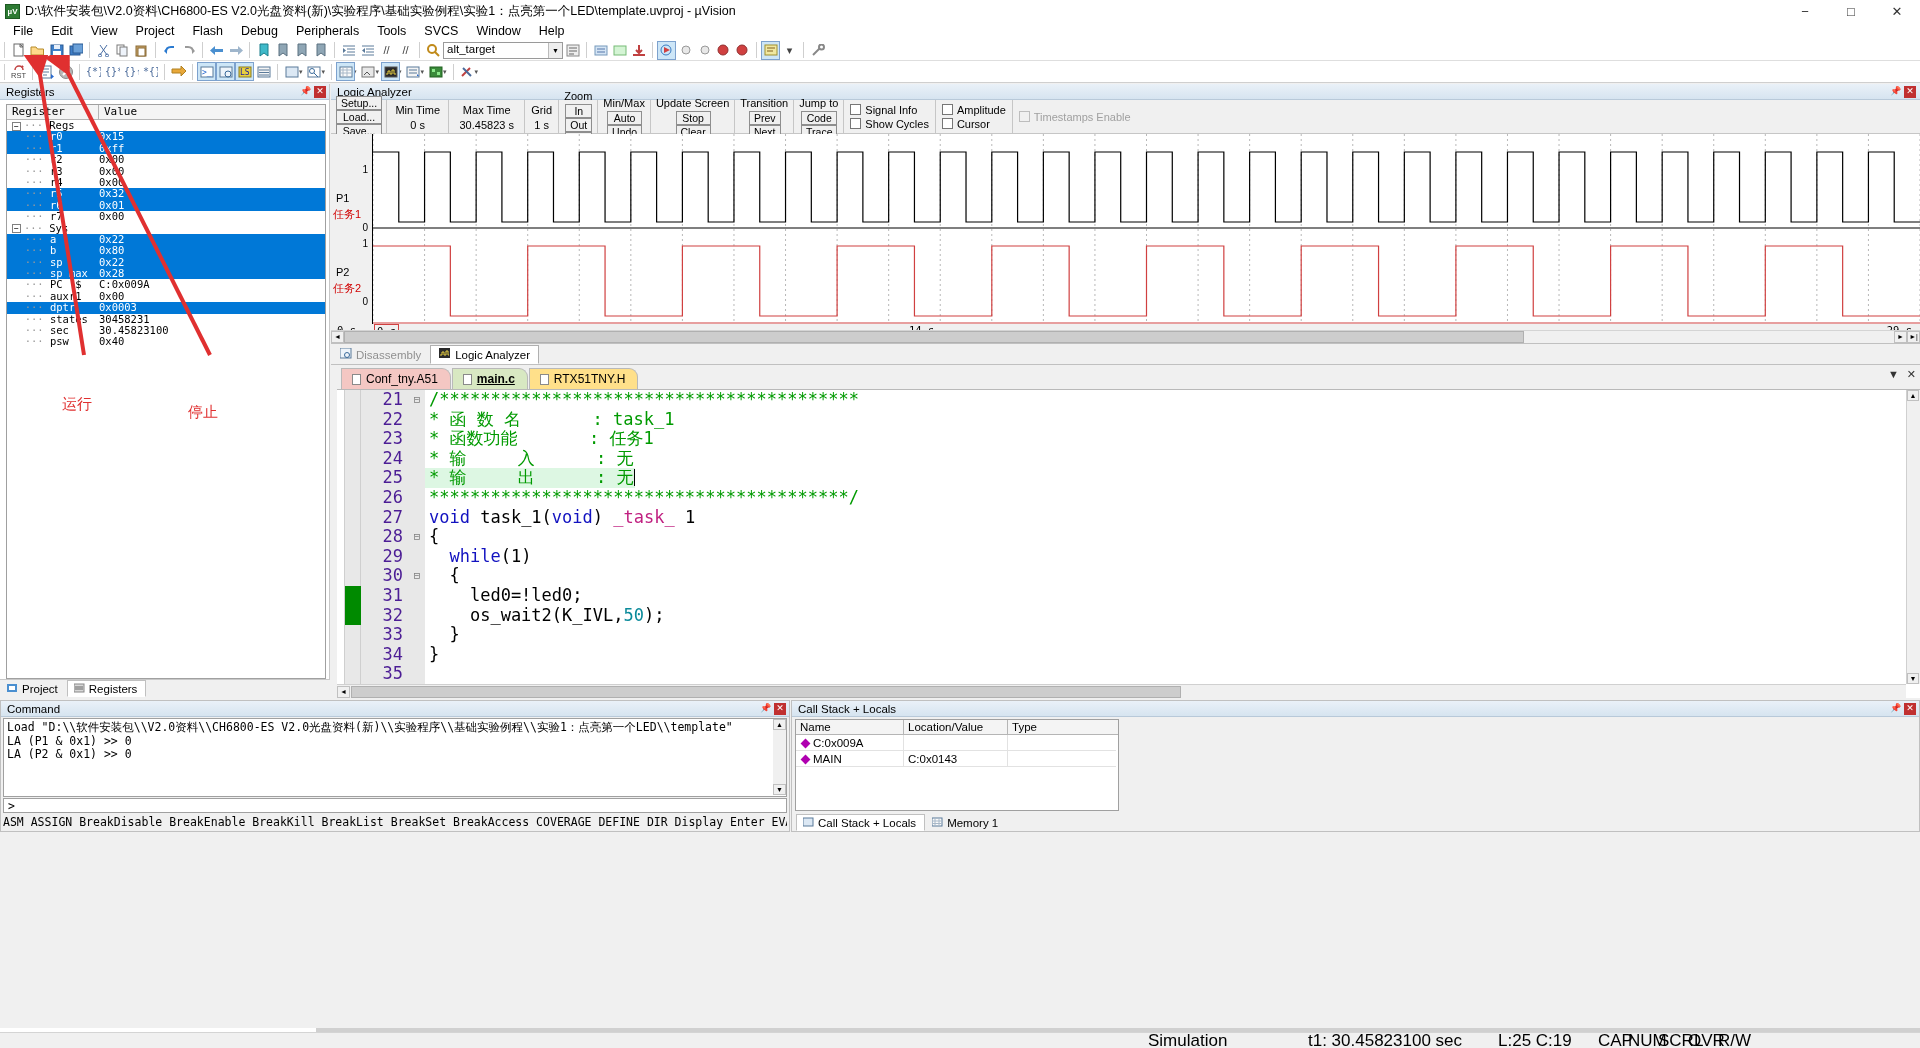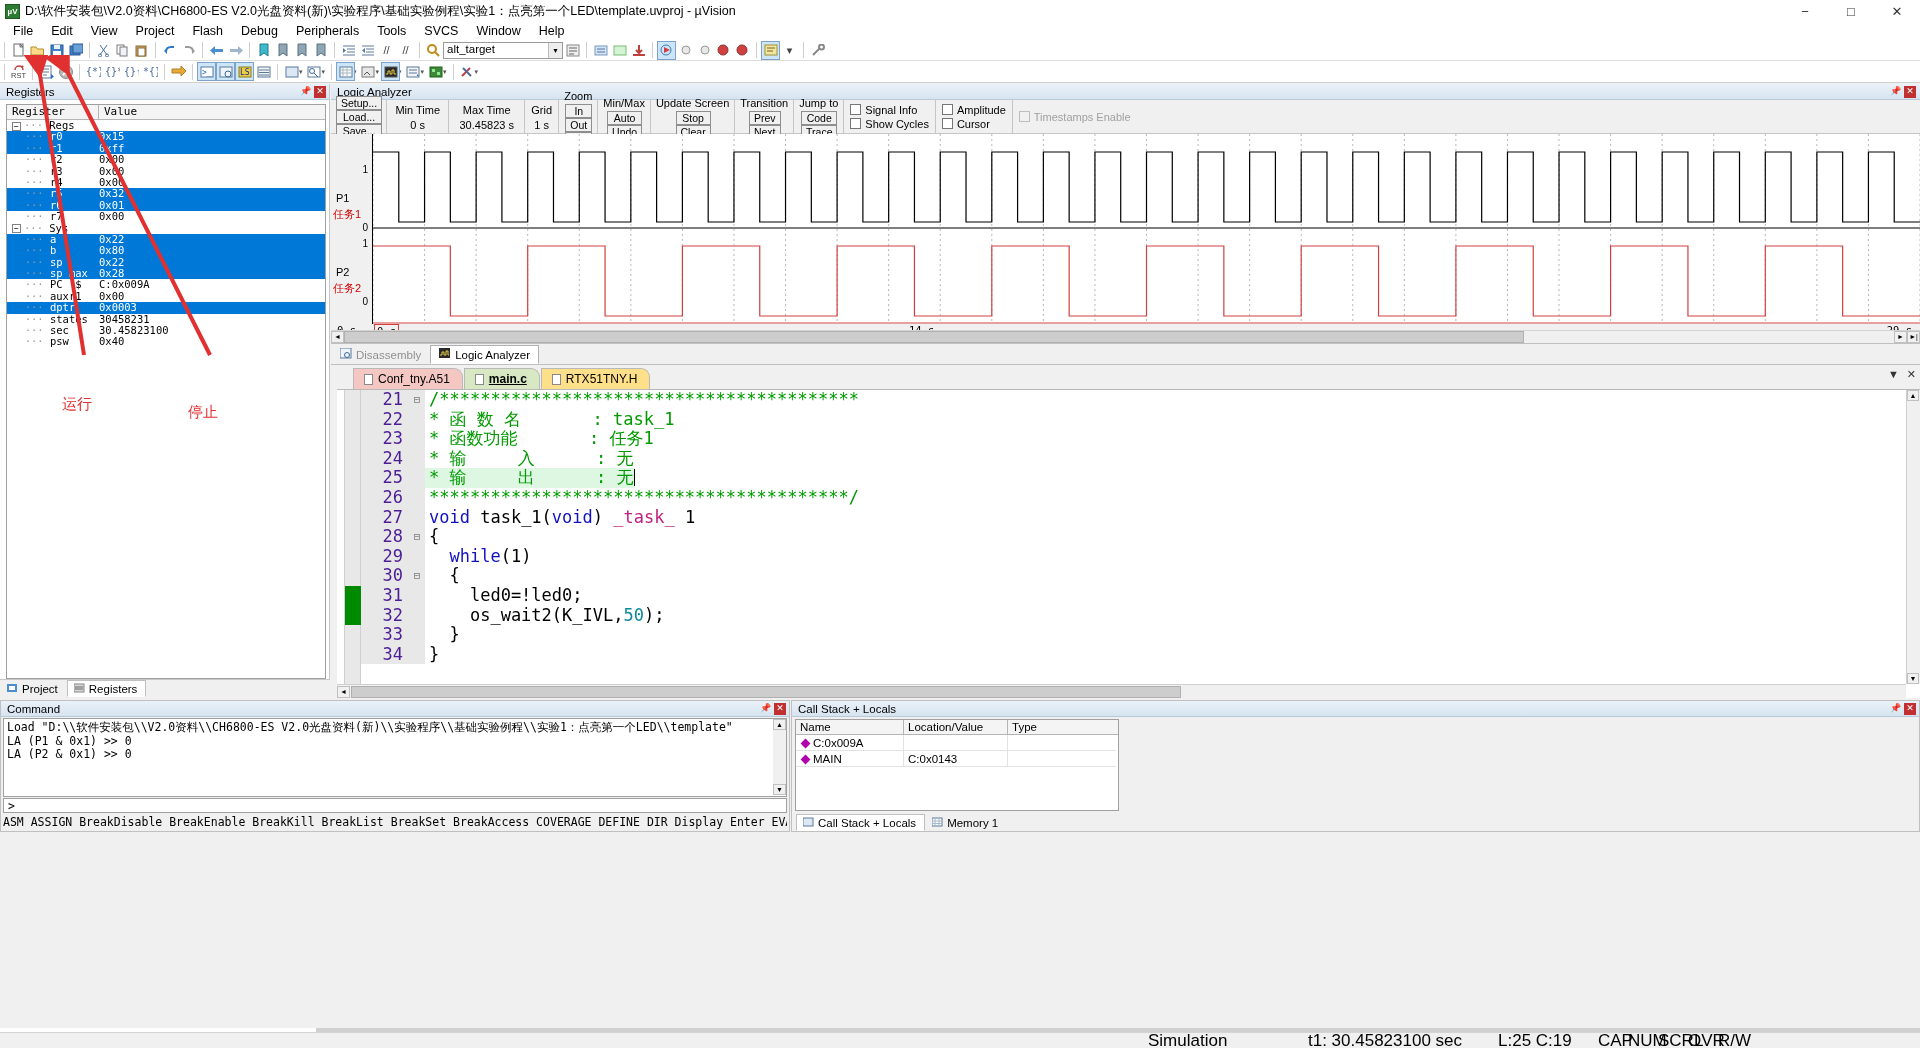--- a/index.html
+++ b/index.html
@@ -115,21 +115,21 @@
 
   
   .dbgtabs { position:absolute; left:331px; top:345px; right:0; height:20px; background:#f0f0f0;
     display:flex; align-items:flex-end; border-bottom:1px solid #c0c0c0; }
   .dtab { height:19px; padding:0 8px; font-size:11.5px; display:flex; align-items:center; gap:4px;
     border:1px solid transparent; }
   .dtab.active { background:#fff; border:1px solid #b0b0b0; border-bottom:1px solid #fff; }
   .dtab.inactive { color:#909090; }
 
   
-  .editor { position:absolute; left:331px; top:366px; right:0; bottom:350px; background:#f0f0f0;padding-left:12px; }
+  .editor { position:absolute; left:331px; top:366px; right:0; bottom:350px; background:#f0f0f0; }
   .filetabs { height:23px; display:flex; align-items:flex-end; padding-left:10px; gap:1px;
     position:relative; }
   .ftab { height:21px; display:flex; align-items:center; gap:5px; padding:0 12px 0 10px;
     font-size:12px; border:1px solid #b9b9b9; border-bottom:none;
     border-radius:0 9px 0 0; position:relative; }
   .ftab .pg { width:9px; height:11px; background:#fff; border:1px solid #8a8a8a; display:inline-block; }
   .ftab.c1 { background:#f4c7c3; }
   .ftab.c2 { background:#d8e8c2; }
   .ftab.c3 { background:#ffe08a; }
   .ftab.sel span.lbl { font-weight:bold; text-decoration:underline; }
@@ -886,20 +886,21 @@
           <div class="cl hl"><span class="ln">25</span><span class="fold"></span><span class="txt"><span class="cmt">* 输     出      : 无</span><span class="curs"></span></span></div>
           <div class="cl"><span class="ln">26</span><span class="fold"></span><span class="txt"><span class="cmt">*****************************************/</span></span></div>
           <div class="cl"><span class="ln">27</span><span class="fold"></span><span class="txt"><span class="kw">void</span><span> task_1(</span><span class="kw">void</span><span>) </span><span class="mac">_task_</span><span> 1</span></span></div>
           <div class="cl"><span class="ln">28</span><span class="fold">⊟</span><span class="txt"><span>{</span></span></div>
           <div class="cl"><span class="ln">29</span><span class="fold"></span><span class="txt"><span>  </span><span class="kw">while</span><span>(1)</span></span></div>
           <div class="cl"><span class="ln">30</span><span class="fold">⊟</span><span class="txt"><span>  {</span></span></div>
           <div class="cl"><span class="ln">31</span><span class="fold"></span><span class="txt"><span>    led0=!led0;</span></span></div>
           <div class="cl"><span class="ln">32</span><span class="fold"></span><span class="txt"><span>    os_wait2(K_IVL,</span><span class="num">50</span><span>);</span></span></div>
           <div class="cl"><span class="ln">33</span><span class="fold"></span><span class="txt"><span>  }</span></span></div>
           <div class="cl"><span class="ln">34</span><span class="fold"></span><span class="txt"><span>}</span></span></div>
+          <div class="cl"><span class="ln">35</span><span class="fold"></span><span class="txt"><span></span></span></div>
         </div>
       <div class="code-vsb">
         <div style="width:12px;height:11px;border:1px solid #c0c0c0;background:#f0f0f0;font-size:7px;text-align:center;line-height:9px;">▲</div>
         <div style="position:absolute;bottom:0;width:12px;height:11px;border:1px solid #c0c0c0;background:#f0f0f0;font-size:7px;text-align:center;line-height:9px;">▼</div>
       </div>
       <div class="code-hsb">
         <div style="position:absolute;left:0;width:13px;height:12px;border:1px solid #c0c0c0;background:#f0f0f0;font-size:7px;text-align:center;line-height:10px;">◄</div>
         <div class="sb-thumb2"></div>
       </div>
     </div>

